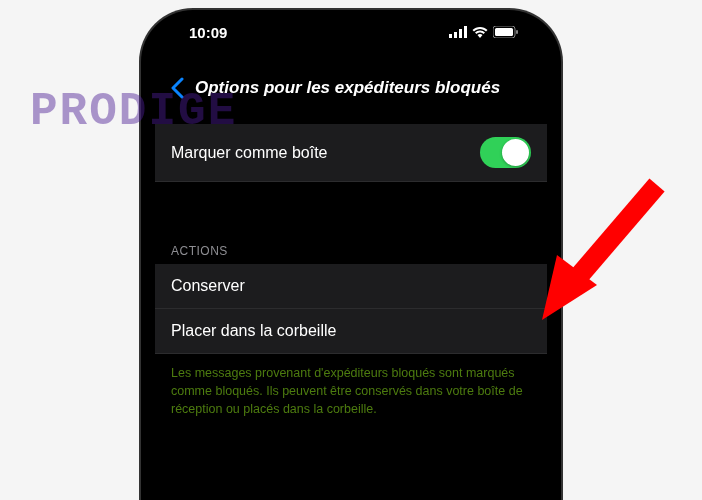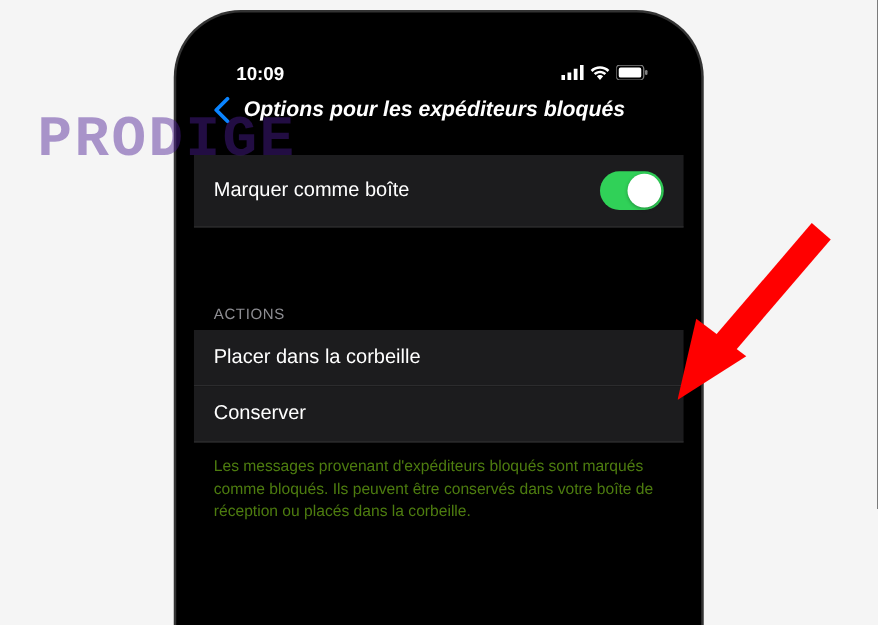--- a/index.html
+++ b/index.html
@@ -38,21 +38,21 @@
       width: 180px;
       height: 28px;
       background: #000;
       border-bottom-left-radius: 18px;
       border-bottom-right-radius: 18px;
       z-index: 10;
     }
     .status-bar {
       display: flex;
       justify-content: space-between;
-      align-items: flex-end;
+      align-items: flex-start;
       height: 44px;
       padding: 0 24px;
       color: #fff;
       font-size: 15px;
       font-weight: 600;
     }
     .status-left { padding-left: 10px; }
     .status-right {
       display: flex;
       align-items: center;
@@ -196,24 +196,24 @@
       <div class="cell">
         <span>Marquer comme boîte</span>
         <div class="toggle">
           <div class="toggle-knob"></div>
         </div>
       </div>
 
       <div class="section-header">ACTIONS</div>
 
       <div class="cell">
+        <span>Conserver</span>
+      </div>
+      <div class="cell">
         <span>Placer dans la corbeille</span>
-      </div>
-      <div class="cell">
-        <span>Conserver</span>
       </div>
 
       <div class="section-footer">Les messages provenant d'expéditeurs bloqués sont marqués comme bloqués. Ils peuvent être conservés dans votre boîte de réception ou placés dans la corbeille.</div>
     </div>
   </div>
 </div>
 
 <div class="watermark">
   <div class="wm1">PRODIGE</div>
 </div>

